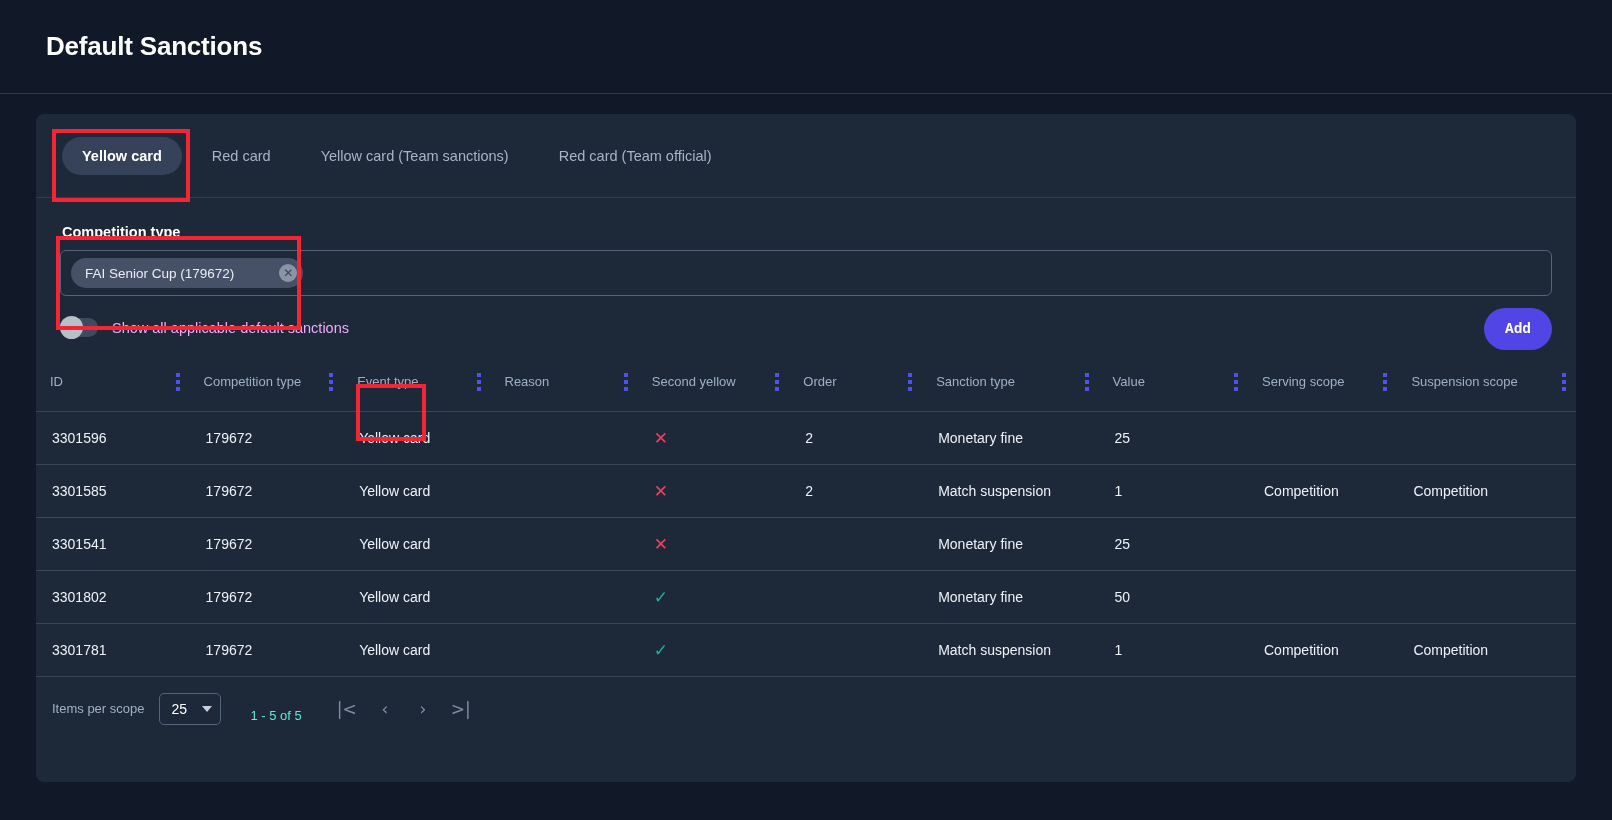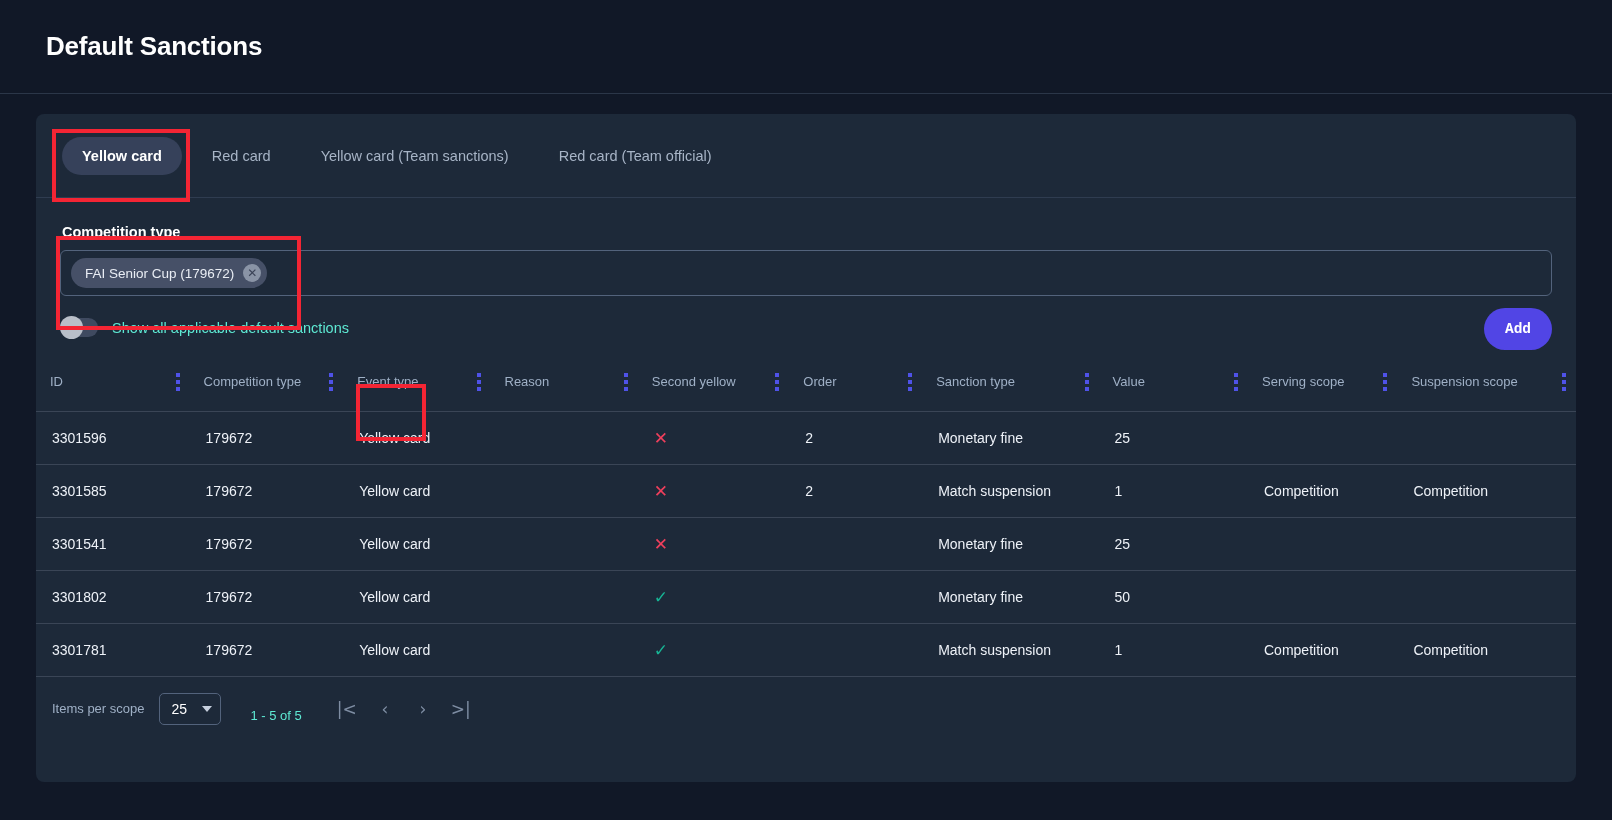--- a/index.html
+++ b/index.html
@@ -80,20 +80,21 @@
     padding: 0 10px;
   }
   .chip {
     display: inline-flex; align-items: center;
     height: 30px;
     background: #465067;
     border-radius: 15px;
     padding: 0 6px 0 14px;
     color: #e9edf4;
     font-size: 13.5px;
+    gap: 36px;
   }
   .chip-x {
     width: 18px; height: 18px; border-radius: 50%;
     background: #8a94a6;
     color: #3a4256;
     font-size: 12px; line-height: 18px; text-align: center;
     margin-left: 9px; cursor: pointer;
     font-family: "DejaVu Sans", sans-serif;
   }
 
@@ -108,21 +109,21 @@
     background: #3f4a60; border-radius: 10px;
     position: relative; cursor: pointer; flex: none;
   }
   .switch .knob {
     position: absolute; left: 0; top: -2px;
     width: 23px; height: 23px; border-radius: 50%;
     background: #b9bfc9;
   }
   .toggle-label {
     margin-left: 14px;
-    font-size: 14.5px; color: #5eead4;
+    font-size: 14.5px; color: #f0abfc;
   }
   .add-btn {
     position: absolute; right: 24px; top: 12px;
     background: #5145e5; color: #ffffff;
     border: none; border-radius: 21px;
     width: 68px; height: 42px;
     font-size: 14.5px; font-weight: bold;
     font-family: Liberation Mono, monospace;
     cursor: pointer;
   }

